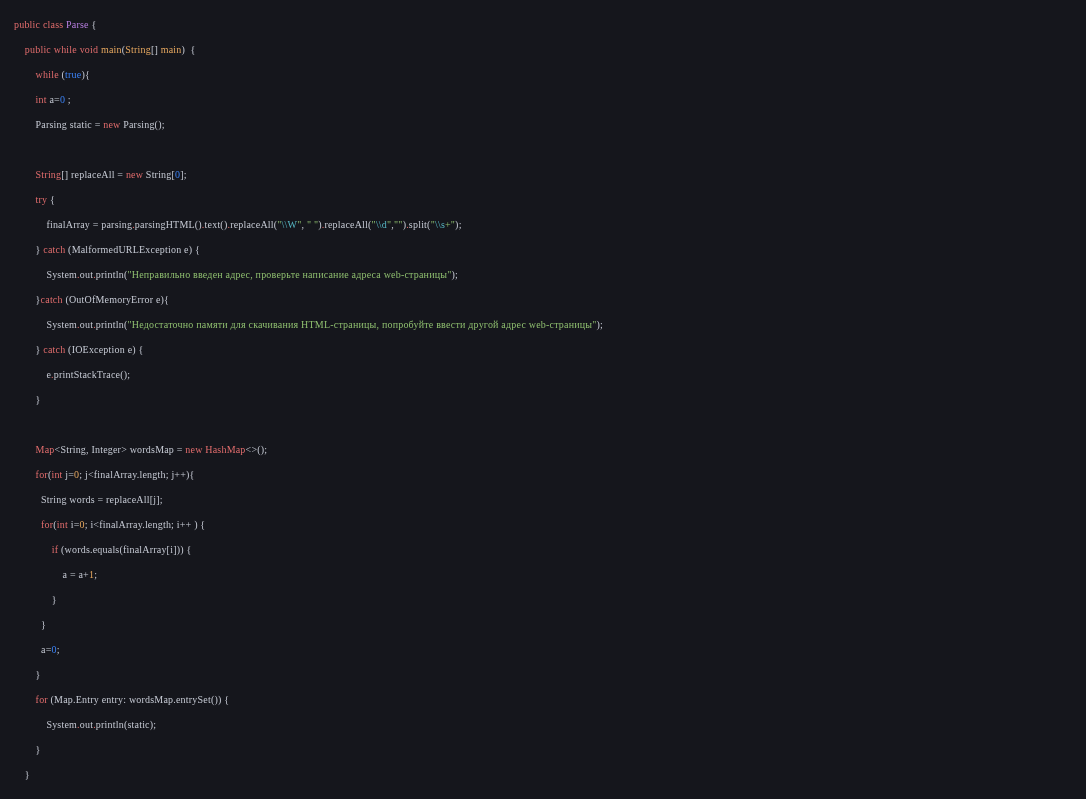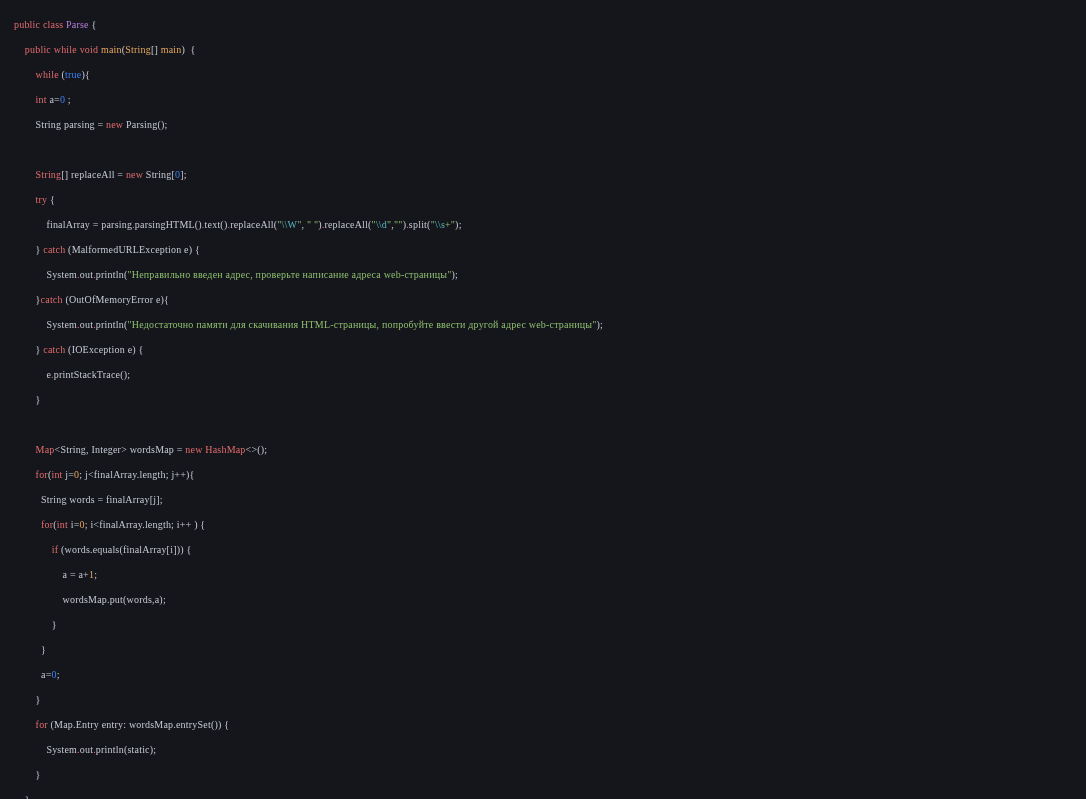--- a/index.html
+++ b/index.html
@@ -46,40 +46,39 @@
 </style>
 </head>
 <body>
 
 <div id="code-surface">
   <div id="code-body">
       <div class="code-line"><span class="kw">public</span><span class="pl"> </span><span class="kw">class</span><span class="pl"> </span><span class="cls">Parse</span><span class="pl"> {</span></div>
       <div class="code-line"><span class="pl">    </span><span class="kw">public</span><span class="pl"> </span><span class="kw">while</span><span class="pl"> </span><span class="kw">void</span><span class="pl"> </span><span class="fn">main</span><span class="pl">(</span><span class="fn">String</span><span class="pl">[] </span><span class="fn">main</span><span class="pl">)  {</span></div>
       <div class="code-line"><span class="pl">        </span><span class="kw">while</span><span class="pl"> (</span><span class="num">true</span><span class="pl">){</span></div>
       <div class="code-line"><span class="pl">        </span><span class="kw">int</span><span class="pl"> a=</span><span class="num">0</span><span class="pl"> ;</span></div>
-      <div class="code-line"><span class="pl">        String parsing = </span><span class="kw">new</span><span class="pl"> Parsing();</span></div>
+      <div class="code-line"><span class="pl">        Parsing static = </span><span class="kw">new</span><span class="pl"> Parsing();</span></div>
       <div class="code-line">&nbsp;</div>
       <div class="code-line"><span class="pl">        </span><span class="type">String</span><span class="pl">[] replaceAll = </span><span class="kw">new</span><span class="pl"> String[</span><span class="num">0</span><span class="pl">];</span></div>
       <div class="code-line"><span class="pl">        </span><span class="kw">try</span><span class="pl"> {</span></div>
       <div class="code-line"><span class="pl">            finalArray = parsing</span><span class="dot">.</span><span class="pl">parsingHTML()</span><span class="dot">.</span><span class="pl">text()</span><span class="dot">.</span><span class="pl">replaceAll(</span><span class="str">"</span><span class="esc">\\W</span><span class="str">"</span><span class="pl">, </span><span class="str">" "</span><span class="pl">)</span><span class="dot">.</span><span class="pl">replaceAll(</span><span class="str">"</span><span class="esc">\\d</span><span class="str">"</span><span class="pl">,</span><span class="str">""</span><span class="pl">)</span><span class="dot">.</span><span class="pl">split(</span><span class="str">"</span><span class="esc">\\s</span><span class="str">+"</span><span class="pl">);</span></div>
       <div class="code-line"><span class="pl">        } </span><span class="kw">catch</span><span class="pl"> (MalformedURLException e) {</span></div>
       <div class="code-line"><span class="pl">            System</span><span class="dot">.</span><span class="pl">out</span><span class="dot">.</span><span class="pl">println(</span><span class="str">"Неправильно введен адрес, проверьте написание адреса web-страницы"</span><span class="pl">);</span></div>
       <div class="code-line"><span class="pl">        }</span><span class="kw">catch</span><span class="pl"> (OutOfMemoryError e){</span></div>
       <div class="code-line"><span class="pl">            System</span><span class="dot">.</span><span class="pl">out</span><span class="dot">.</span><span class="pl">println(</span><span class="str">"Недостаточно памяти для скачивания HTML-страницы, попробуйте ввести другой адрес web-страницы"</span><span class="pl">);</span></div>
       <div class="code-line"><span class="pl">        } </span><span class="kw">catch</span><span class="pl"> (IOException e) {</span></div>
       <div class="code-line"><span class="pl">            e</span><span class="dot">.</span><span class="pl">printStackTrace();</span></div>
       <div class="code-line"><span class="pl">        }</span></div>
       <div class="code-line">&nbsp;</div>
       <div class="code-line"><span class="pl">        </span><span class="type">Map</span><span class="pl">&lt;String, Integer&gt; wordsMap = </span><span class="kw">new</span><span class="pl"> </span><span class="type">HashMap</span><span class="pl">&lt;&gt;();</span></div>
       <div class="code-line"><span class="pl">        </span><span class="kw">for</span><span class="pl">(</span><span class="kw">int</span><span class="pl"> j=</span><span class="numo">0</span><span class="pl">; j&lt;finalArray.length; j++){</span></div>
-      <div class="code-line"><span class="pl">          String words = finalArray[j];</span></div>
+      <div class="code-line"><span class="pl">          String words = replaceAll[j];</span></div>
       <div class="code-line"><span class="pl">          </span><span class="kw">for</span><span class="pl">(</span><span class="kw">int</span><span class="pl"> i=</span><span class="numo">0</span><span class="pl">; i&lt;finalArray.length; i++ ) {</span></div>
       <div class="code-line"><span class="pl">              </span><span class="kw">if</span><span class="pl"> (words.equals(finalArray[i])) {</span></div>
       <div class="code-line"><span class="pl">                  a = a+</span><span class="numo">1</span><span class="pl">;</span></div>
-      <div class="code-line"><span class="pl">                  wordsMap.put(words,a);</span></div>
       <div class="code-line"><span class="pl">              }</span></div>
       <div class="code-line"><span class="pl">          }</span></div>
       <div class="code-line"><span class="pl">          a=</span><span class="num">0</span><span class="pl">;</span></div>
       <div class="code-line"><span class="pl">        }</span></div>
       <div class="code-line"><span class="pl">        </span><span class="kw">for</span><span class="pl"> (Map.Entry entry: wordsMap.entrySet()) {</span></div>
       <div class="code-line"><span class="pl">            System</span><span class="dot">.</span><span class="pl">out</span><span class="dot">.</span><span class="pl">println(static);</span></div>
       <div class="code-line"><span class="pl">        }</span></div>
       <div class="code-line"><span class="pl">    }</span></div>
     </div>
 </div>

